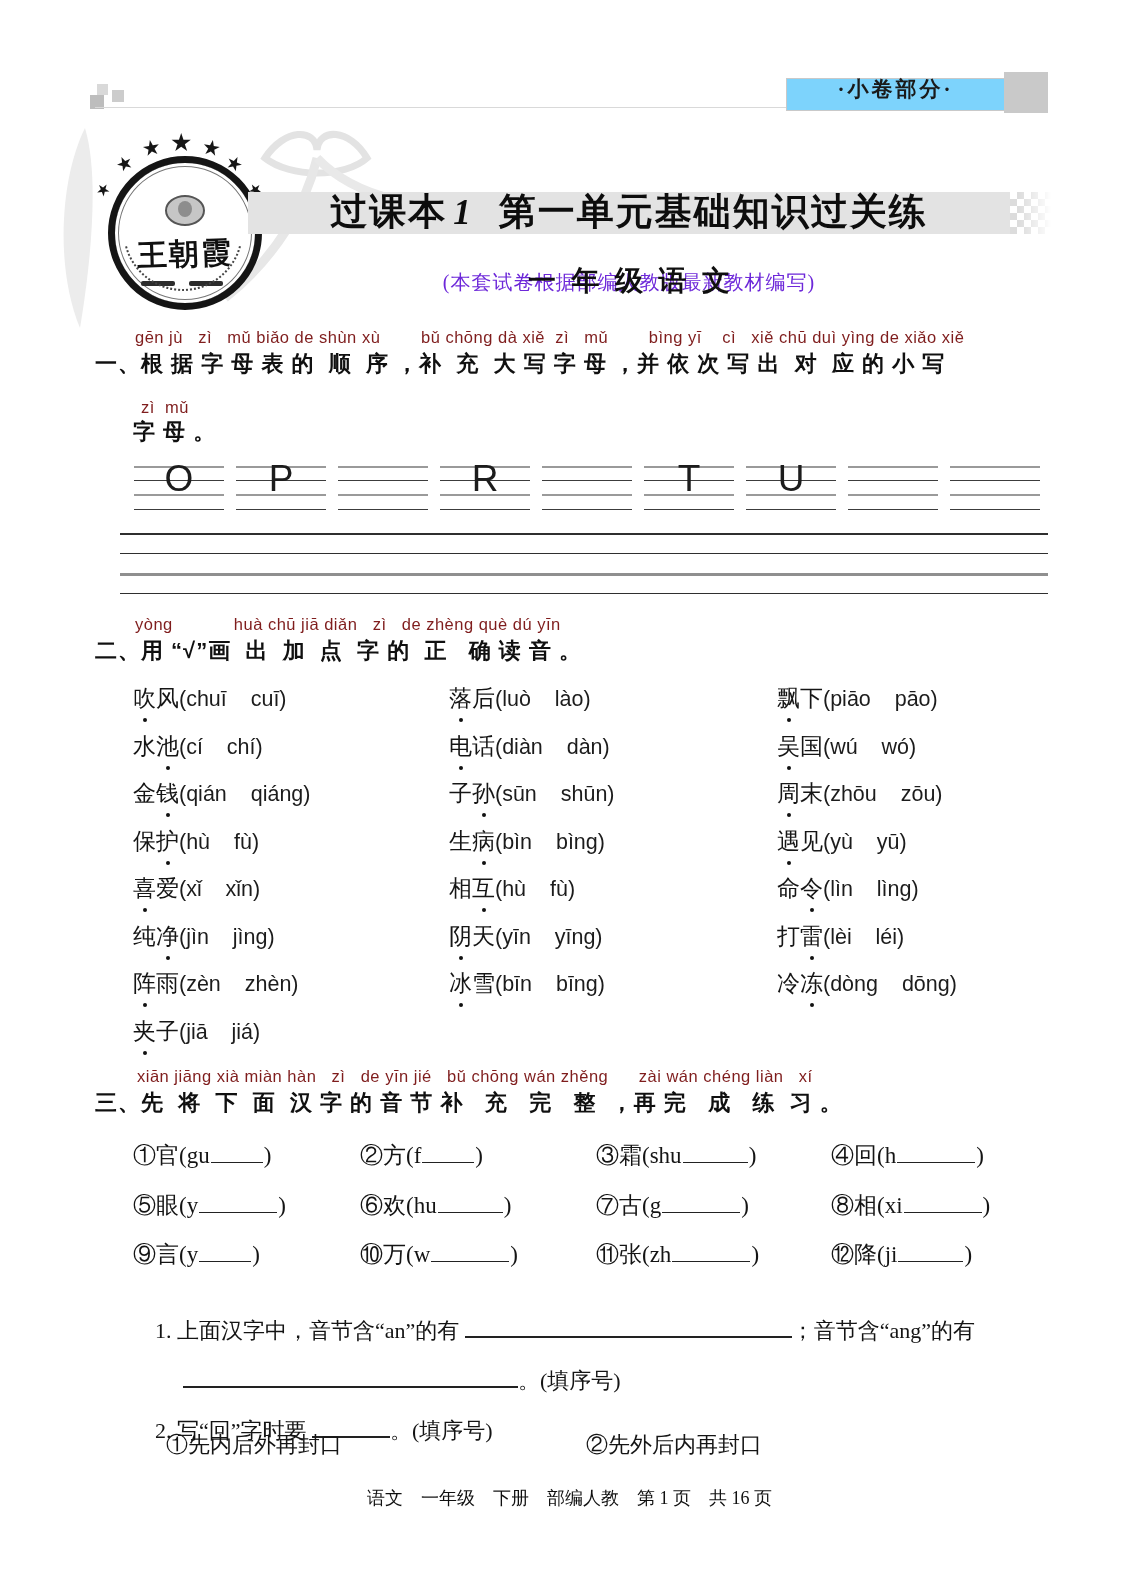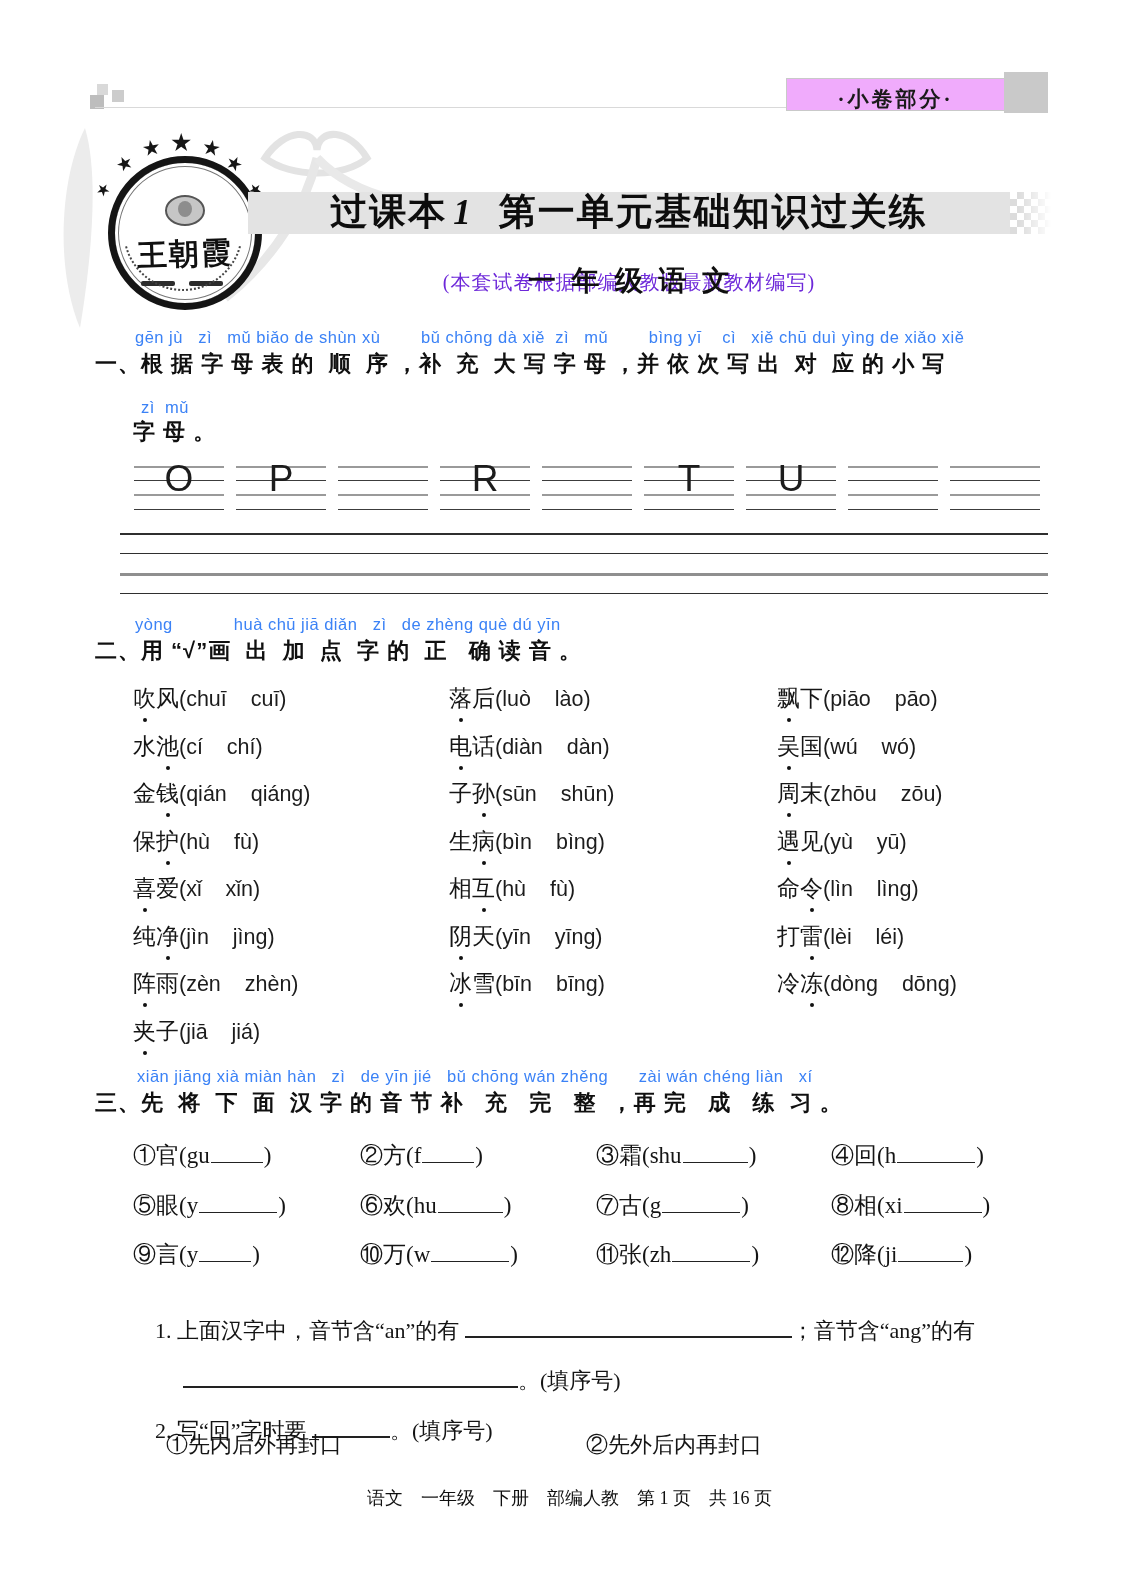--- a/index.html
+++ b/index.html
@@ -6,22 +6,22 @@
   #page{position:relative;width:1139px;height:1582px;background:#fff;overflow:hidden;
         font-family:"Liberation Serif",serif;color:#141414;}
 
   .abs{position:absolute;}
 
   
   .corner-sq{position:absolute;}
   #top-rule{position:absolute;left:95px;top:107px;width:950px;height:1px;background:#d9d9d9;}
 
   
-  #tag-box{position:absolute;left:786px;top:78px;width:217px;height:31px;background:#f0abfc;
-           border:1px solid #c9c9c9;display:flex;align-items:flex-end;justify-content:center;
+  #tag-box{position:absolute;left:786px;top:78px;width:217px;height:31px;background:#7dd3fc;
+           border:1px solid #c9c9c9;display:flex;align-items:flex-start;justify-content:center;
            font:bold 21px/1 "Liberation Serif",serif;letter-spacing:3px;color:#1a1a1a;}
   #tag-square{position:absolute;left:1004px;top:72px;width:44px;height:41px;background:#c9c9c9;}
 
   
   #logo{position:absolute;left:100px;top:136px;width:170px;height:190px;}
   #badge{position:absolute;left:8px;top:20px;width:140px;height:140px;border-radius:50%;
          border:7px solid #151515;background:#fff;box-shadow:inset 0 0 0 3px #fff,inset 0 0 0 4px #777;}
   #badge::after{content:"";position:absolute;left:8px;top:8px;width:116px;height:116px;border-radius:50%;
          border:2px dotted #444;clip-path:inset(62% 0 0 0);}
   .star{position:absolute;color:#161616;font-family:"DejaVu Sans",sans-serif;line-height:1;}
@@ -46,21 +46,21 @@
       font-weight:900;color:#0d0d0d;}
   #title-prefix{font-size:37px;letter-spacing:2px;}
   #title-num{font:italic bold 35px/1 "Liberation Serif",serif;margin:0 6px 0 6px;}
   #title-main{font-size:37px;letter-spacing:2px;margin-left:22px;}
   #subtitle{position:absolute;left:248px;top:238px;width:762px;text-align:center;
       font:500 20px/1.2 "Liberation Serif",serif;color:#6d28d9;letter-spacing:1px;margin-top:32px;}
   #grade-line{position:absolute;left:248px;top:264px;width:762px;text-align:center;
       font:bold 28px/1.2 "Liberation Sans",sans-serif;color:#0f0f0f;white-space:pre;}
 
   
-  .pinyin{font:16.5px/1.2 "Liberation Sans",sans-serif;color:#3b82f6;white-space:pre;letter-spacing:0.5px;}
+  .pinyin{font:16.5px/1.2 "Liberation Sans",sans-serif;color:#7f1d1d;white-space:pre;letter-spacing:0.5px;}
   .heading{font:bold 22px/1.3 "Liberation Sans",sans-serif;color:#101010;white-space:pre;letter-spacing:1px;}
   .qtext{font:400 22px/30px "Liberation Serif",serif;color:#141414;white-space:pre;}
   .blank{display:inline-block;border-bottom:2px solid #222;height:22px;vertical-align:baseline;}
 
   
   #alpha-row{position:absolute;left:134px;top:466px;display:flex;gap:12px;}
   .slot{position:relative;width:90px;height:45px;}
   .stave-line{position:absolute;left:0;right:0;}
   .slot .l1{top:0;height:2px;background:#9a9a9a;}
   .slot .l2{top:14px;height:1px;background:#3c3c3c;}

